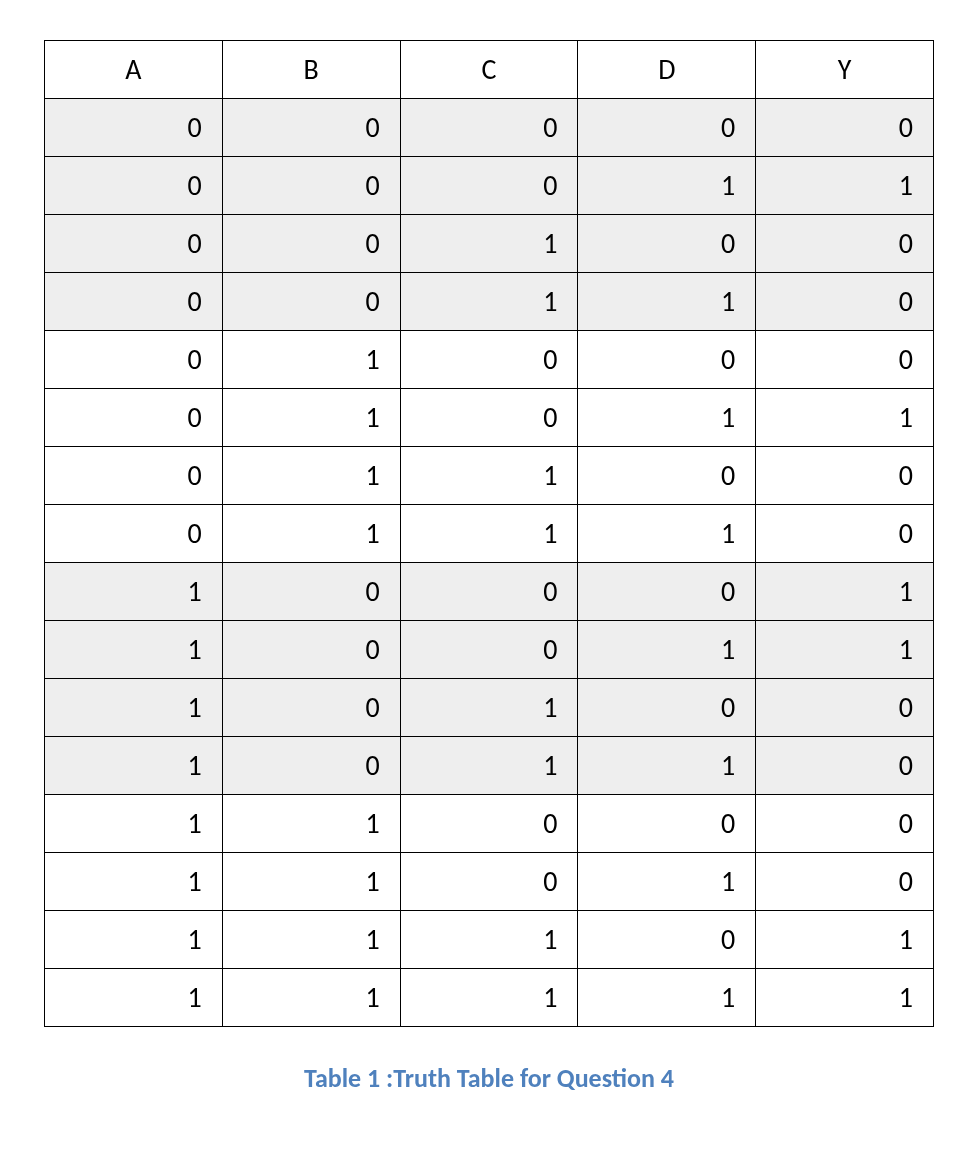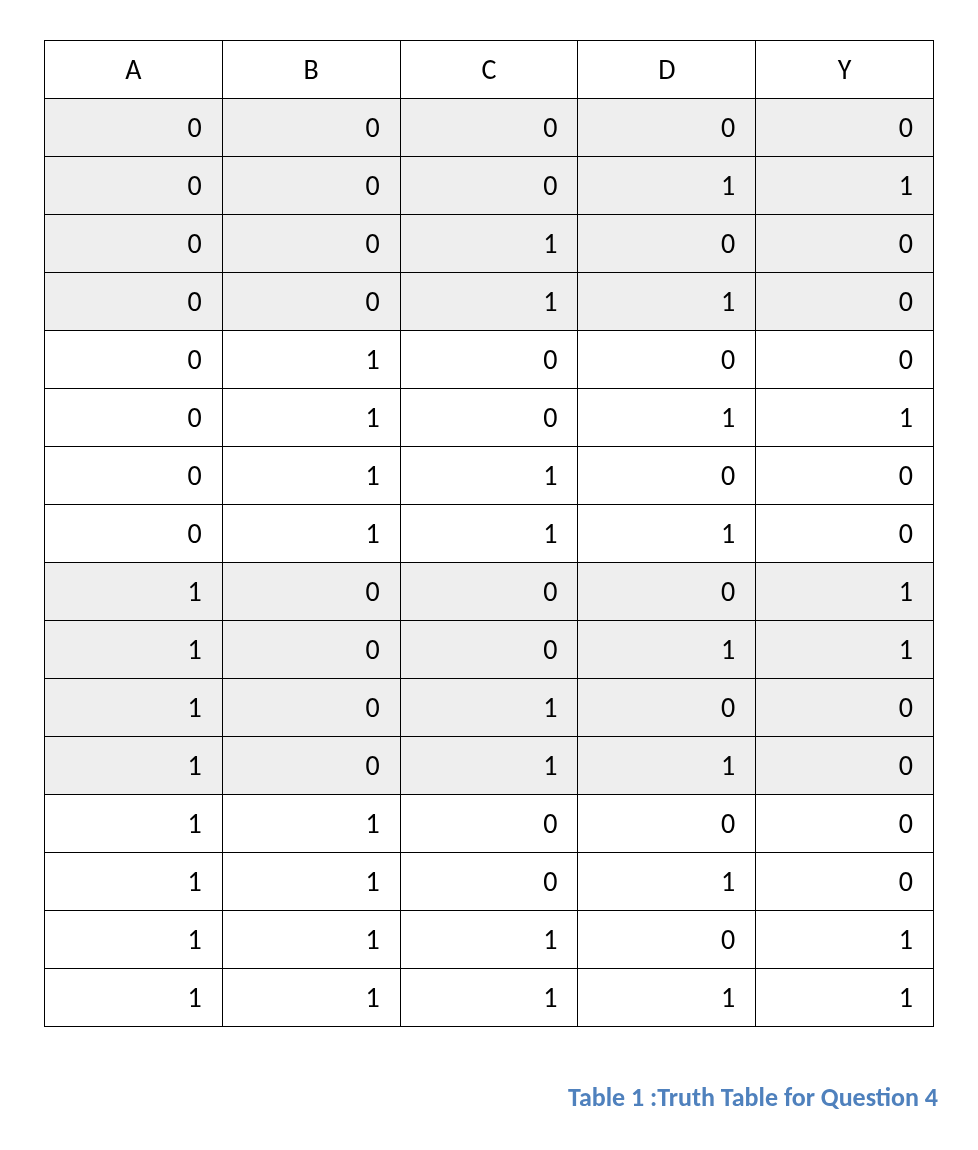--- a/index.html
+++ b/index.html
@@ -29,25 +29,25 @@
       background: #ffffff;
       padding: 0;
     }
     td {
       text-align: right;
     }
     tr.shaded td {
       background: #eeeeee;
     }
     .caption {
-      text-align: right;
+      text-align: center;
       color: #4f81bd;
       font-weight: bold;
       font-size: 26px;
-      margin-top: 54px;
+      margin-top: 35px;
       font-family: Calibri, Arial, sans-serif;
     }
   </style>
 </head>
 <body>
 
 <table>
   <thead>
     <tr>
       <th>A</th>

